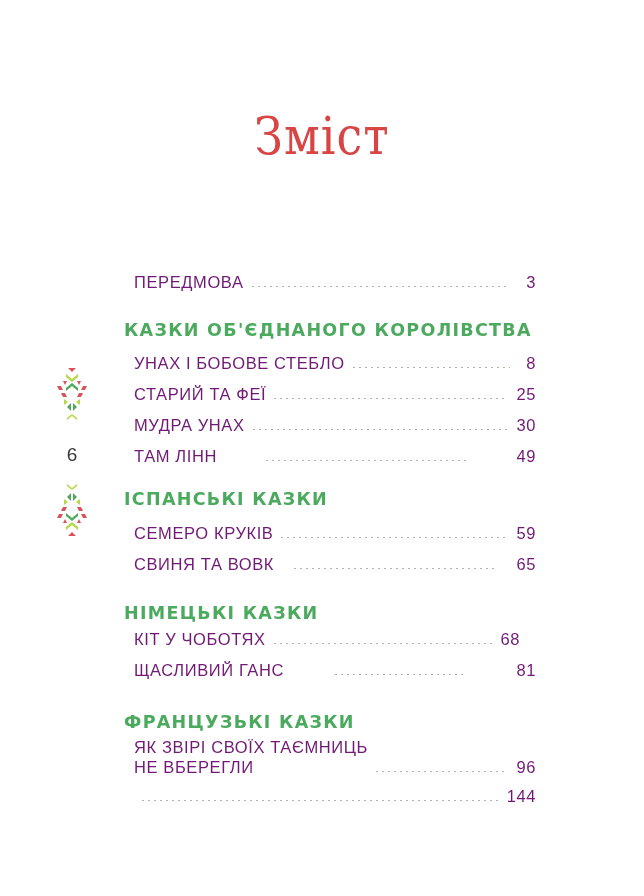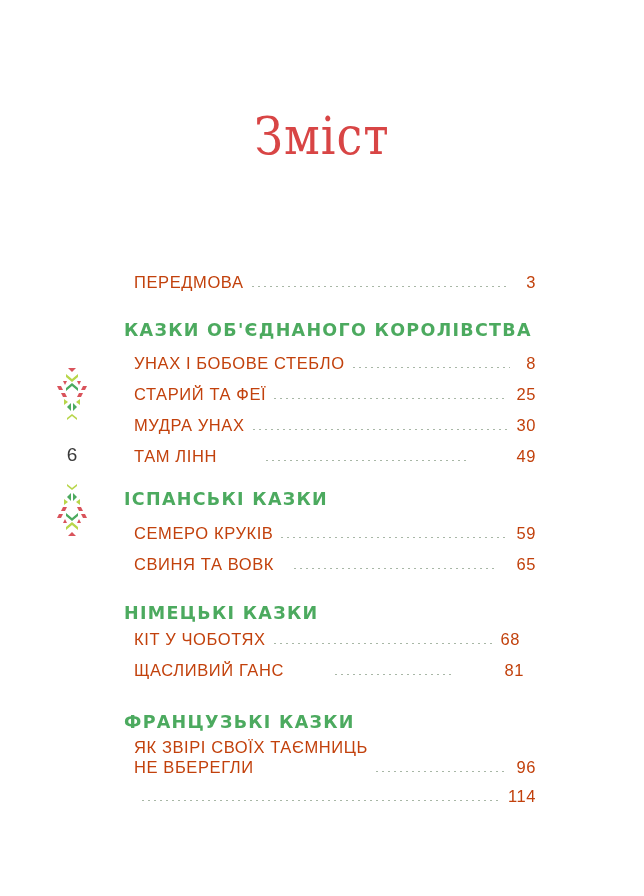--- a/index.html
+++ b/index.html
@@ -42,21 +42,21 @@
       color: #4caa5f;
       line-height: 22px;
       margin: 0;
     }
     .entry {
       display: flex;
       align-items: flex-end;
       padding-left: 10px;
       font-size: 16.5px;
       line-height: 20px;
-      color: #c2410c;
+      color: #701a75;
       letter-spacing: 0.6px;
     }
     .entry .title {
       white-space: pre-line;
       flex: 0 0 auto;
     }
     .entry .leader {
       flex: 1 1 auto;
       margin: 0 8px 4px 6px;
       height: 3px;
@@ -76,21 +76,21 @@
     #h-uk   { position: absolute; top: 51px; left: 0; }
     #e-uk-0 { position: absolute; top: 85px; left: 0; right: 0; }
     #e-uk-1 { position: absolute; top: 116px; left: 0; right: 0; }
     #e-uk-2 { position: absolute; top: 147px; left: 0; right: 0; }
     #e-uk-3 { position: absolute; top: 178px; left: 0; right: 0; gap: 41px; }
     #h-es   { position: absolute; top: 220px; left: 0; }
     #e-es-0 { position: absolute; top: 255px; left: 0; right: 0; }
     #e-es-1 { position: absolute; top: 286px; left: 0; right: 0; gap: 12px; }
     #h-de   { position: absolute; top: 334px; left: 0; }
     #e-de-0 { position: absolute; top: 361px; left: 0; right: 16px; }
-    #e-de-1 { position: absolute; top: 392px; left: 0; right: 12px; gap: 43px; }
+    #e-de-1 { position: absolute; top: 392px; left: 0; right: 0; gap: 43px; }
     #h-fr   { position: absolute; top: 435px; left: 0; margin-top: 8px; }
     #e-fr-0 { position: absolute; top: 469px; left: 0; right: 0; }
     #e-fr-1 { position: absolute; top: 518px; left: 0; right: 0; }
 
     .page-number {
       position: absolute;
       left: 58px;
       top: 444px;
       width: 28px;
       text-align: center;
@@ -167,21 +167,21 @@
 
   <h2 class="section-heading" id="h-fr">ФРАНЦУЗЬКІ КАЗКИ</h2>
   <div class="entry" id="e-fr-0">
     <span class="title">ЯК ЗВІРІ СВОЇХ ТАЄМНИЦЬ
 НЕ ВБЕРЕГЛИ</span>
     <span class="leader"></span>
     <span class="page">96</span>
   </div>
   <div class="entry" id="e-fr-1">
     <span class="leader"></span>
-    <span class="page">114</span>
+    <span class="page">144</span>
   </div>
 </div>
 
 <div class="ornament" id="ornament-top">
   <svg width="36" height="60" viewBox="0 0 36 60">
 
     <polygon points="14,2 22,2 18,6" fill="#d9535b"></polygon>
 
     <polygon points="12,8 18,13 24,8 24,11 18,16 12,11" fill="#b8d64a"></polygon>
 

